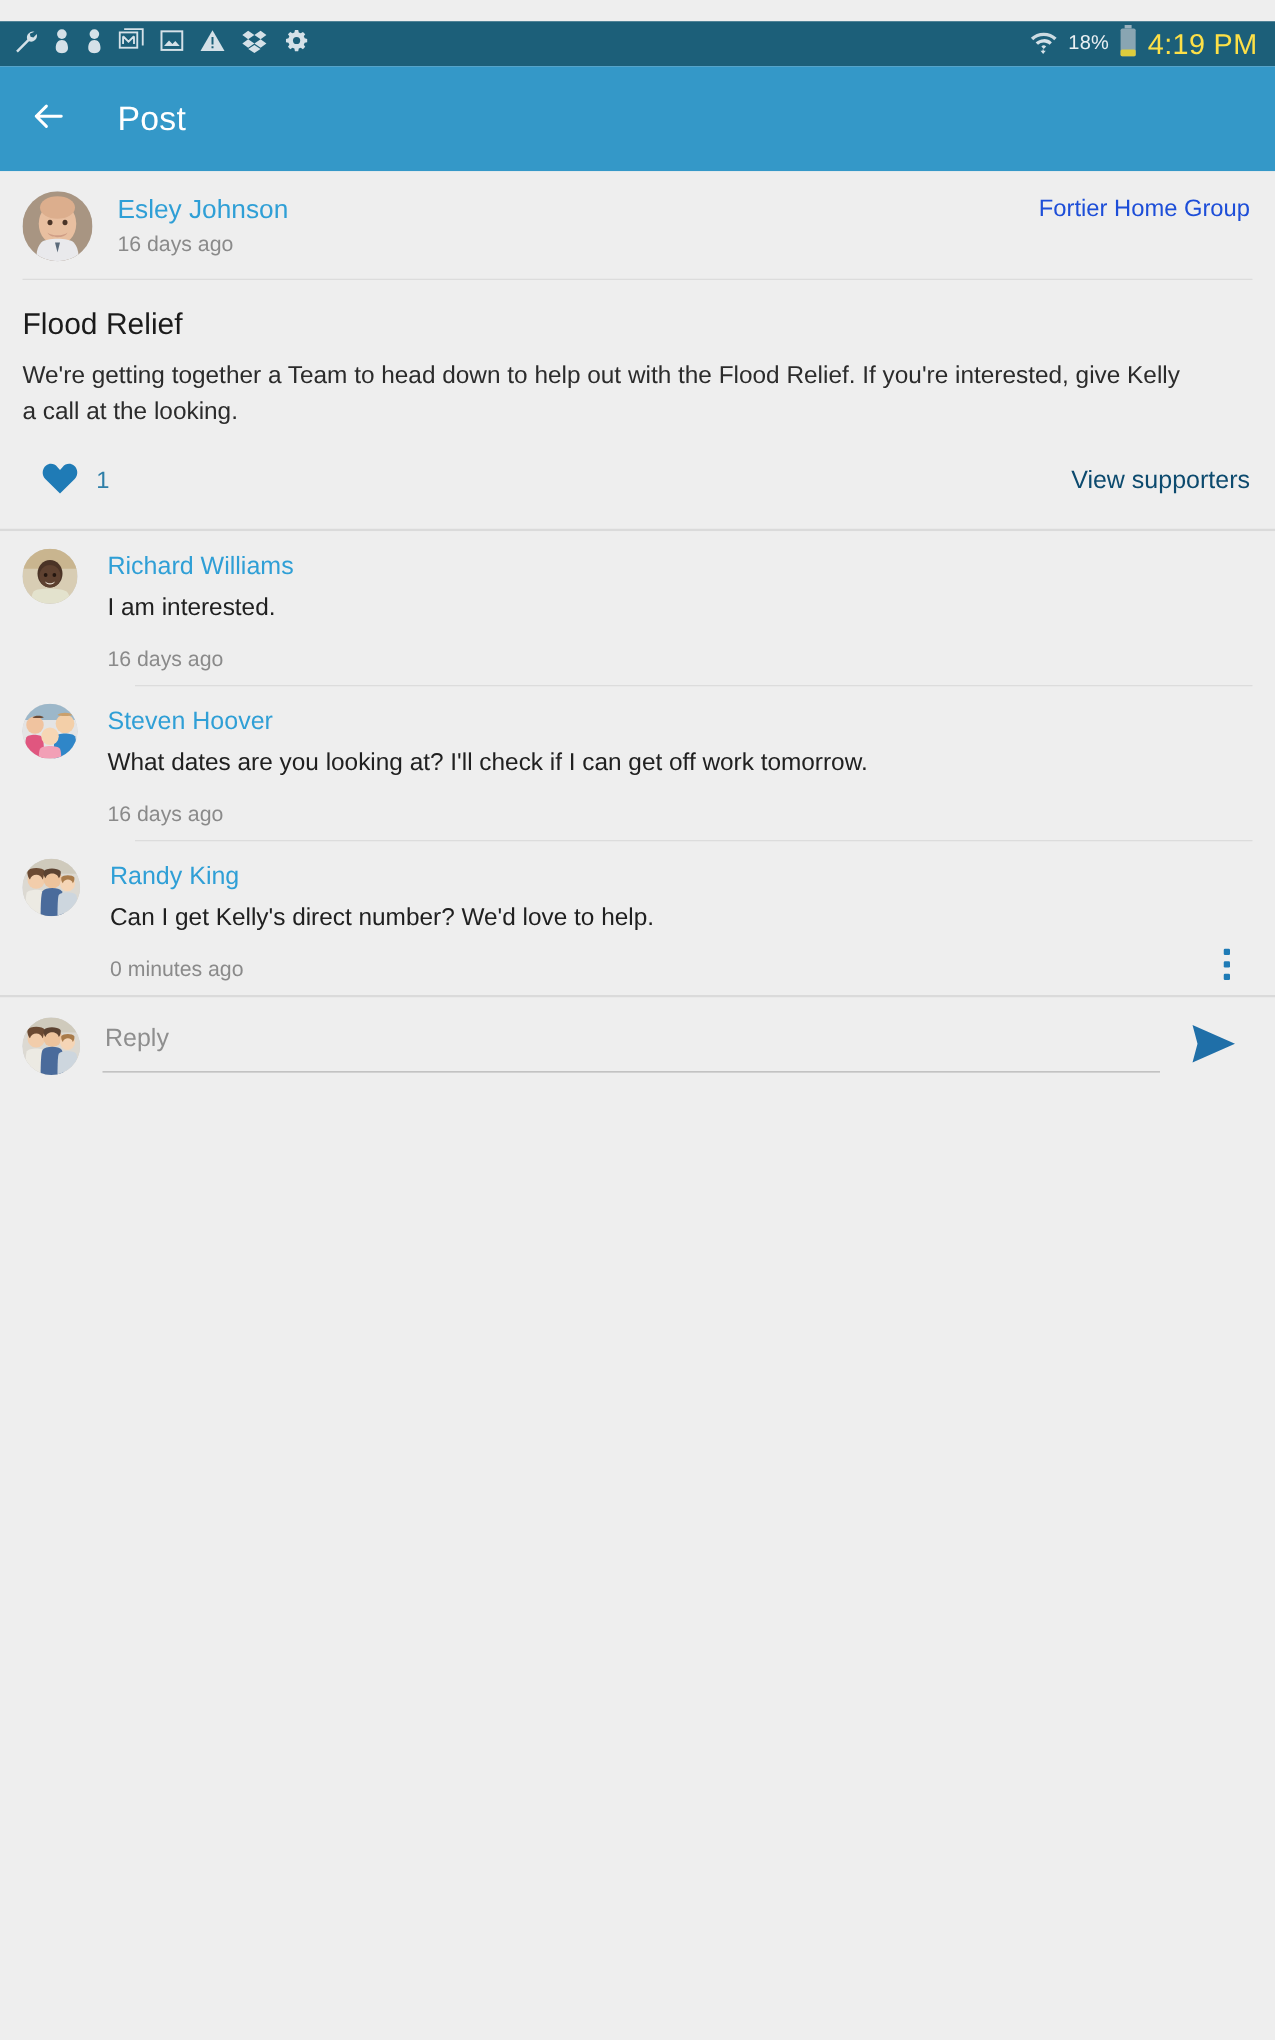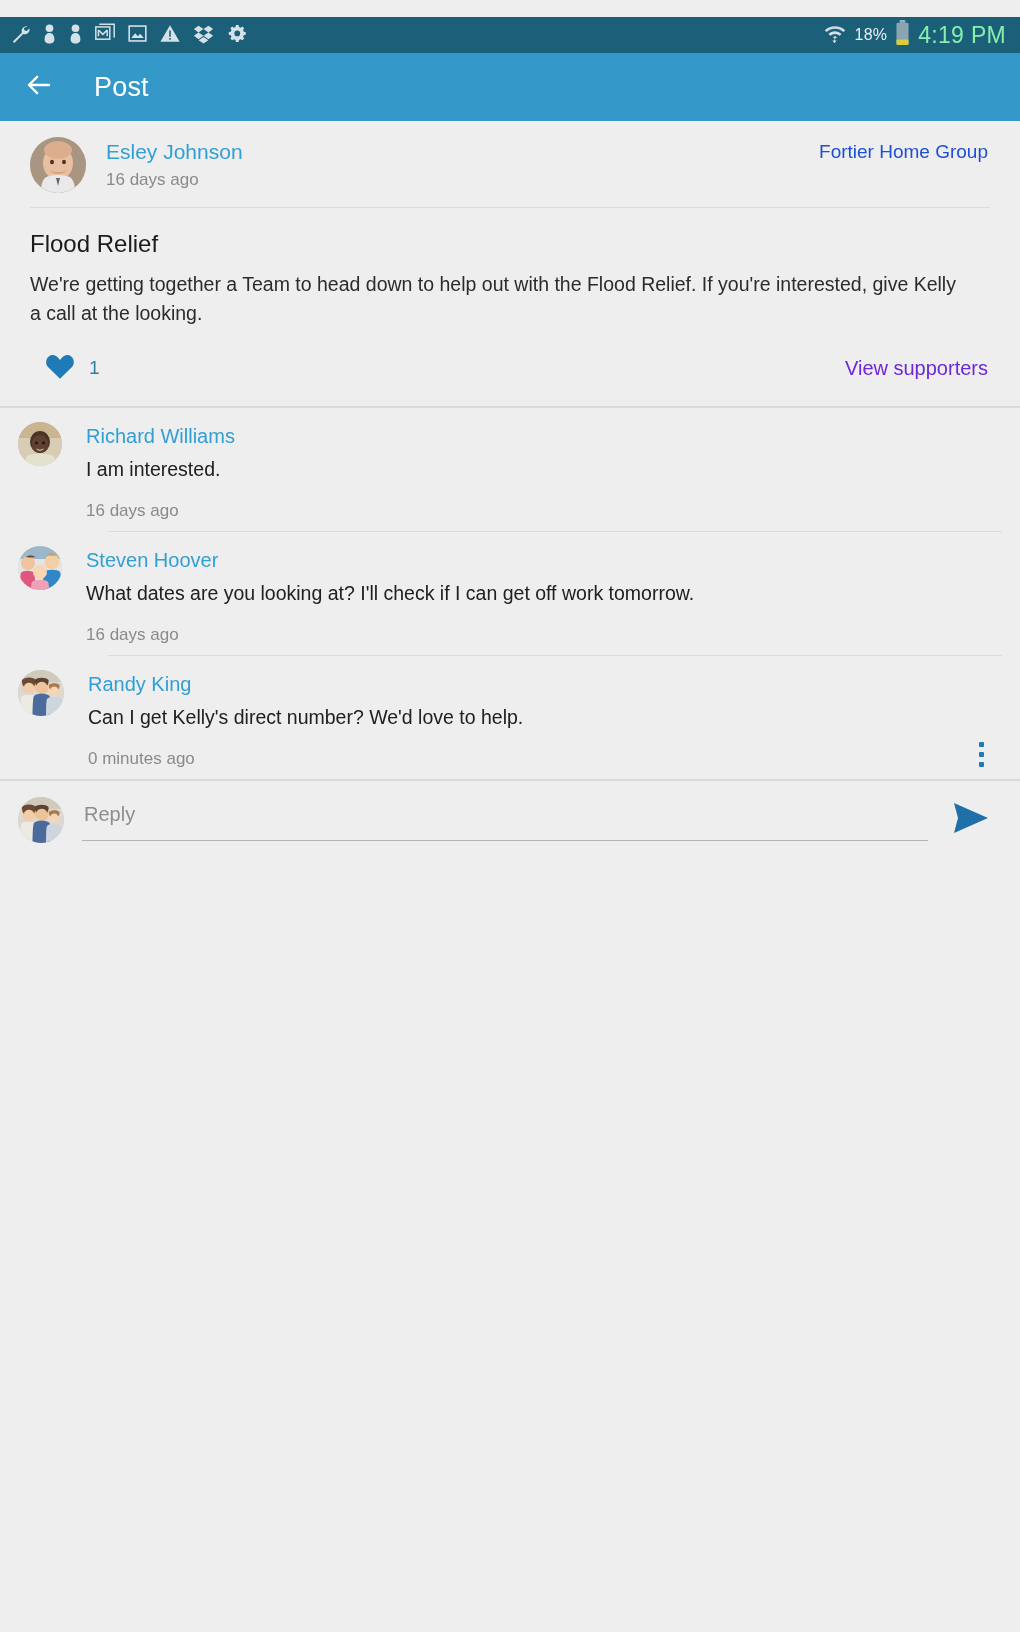--- a/index.html
+++ b/index.html
@@ -14,51 +14,51 @@
   .statusbar {
     height: 36px; background: #1c5f79; color: #ffffff;
     display: flex; align-items: center; justify-content: space-between;
     padding: 0 14px 0 10px;
     margin-top: 17px;
   }
   .sb-left { display: flex; align-items: center; gap: 11px; }
   .sb-right { display: flex; align-items: center; gap: 8px; }
   .sb-icon { display: block; opacity: .95; }
   .sb-batt-pct { font-size: 16px; letter-spacing: .2px; color: #e9eff2; }
-  .sb-clock { font-size: 23px; color: #86efac; letter-spacing: .3px; text-align: center; }
+  .sb-clock { font-size: 23px; color: #fde047; letter-spacing: .3px; text-align: center; }
 
   
   .appbar {
-    height: 68px; background: #3498c8; color: #fff;
+    height: 84px; background: #3498c8; color: #fff;
     display: flex; align-items: center; padding-left: 22px; gap: 38px;
   }
   .back-btn { width: 34px; height: 34px; display: flex; align-items: center; justify-content: center; cursor: pointer; }
   .appbar-title { font-size: 27px; font-weight: 400; letter-spacing: .2px; }
 
   
-  .post { background: #eeeeee; padding: 0 30px; }
+  .post { background: #eeeeee; padding: 0 18px; }
   .post-head { display: flex; align-items: flex-start; padding: 16px 0 14px 0; position: relative; }
   .avatar { border-radius: 50%; overflow: hidden; flex: none; background: #cfcfcf; }
   .avatar-56 { width: 56px; height: 56px; }
   .avatar-44 { width: 44px; height: 44px; }
   .avatar-46 { width: 46px; height: 46px; }
   .post-head-txt { margin-left: 20px; padding-top: 2px; }
   .author { color: #2f9fd6; font-size: 21px; line-height: 26px; }
   .meta { color: #8a8a8a; font-size: 17px; line-height: 24px; margin-top: 3px; }
   .group-name { position: absolute; right: 2px; top: 20px; color: #1d4ed8; font-size: 19px; }
   .hr { height: 1px; background: #dcdcdc; width: 100%; }
   .hr-inset { height: 1px; background: #dcdcdc; margin-left: 90px; }
 
   .post-title { font-size: 24px; color: #1b1b1b; padding: 22px 0 0 0; font-weight: 400; }
   .post-body { font-size: 19.5px; color: #2b2b2b; line-height: 29px; padding: 12px 0 0 0; max-width: 930px; }
 
   .post-actions { display: flex; align-items: center; padding: 24px 0 22px 0; position: relative; }
   .heart-wrap { display: flex; align-items: center; gap: 14px; margin-left: 15px; cursor: pointer; }
   .like-count { color: #2f7fa8; font-size: 19px; }
-  .supporters { position: absolute; right: 2px; color: #6d28d9; font-size: 20px; cursor: pointer; }
+  .supporters { position: absolute; right: 2px; color: #0c4a6e; font-size: 20px; cursor: pointer; }
 
   .section-divider { height: 2px; background: #dadada; }
 
   
   .comments { background: #eeeeee; padding: 0 18px; }
   .comment { display: flex; align-items: flex-start; padding: 14px 0 10px 0; position: relative; }
   .c-body { margin-left: 24px; flex: 1; padding-top: 1px; }
   .c-author { color: #2f9fd6; font-size: 20px; line-height: 26px; }
   .c-text { font-size: 19.5px; color: #202020; line-height: 28px; margin-top: 6px; }
   .c-time { color: #8a8a8a; font-size: 17px; margin-top: 18px; display: block; }

